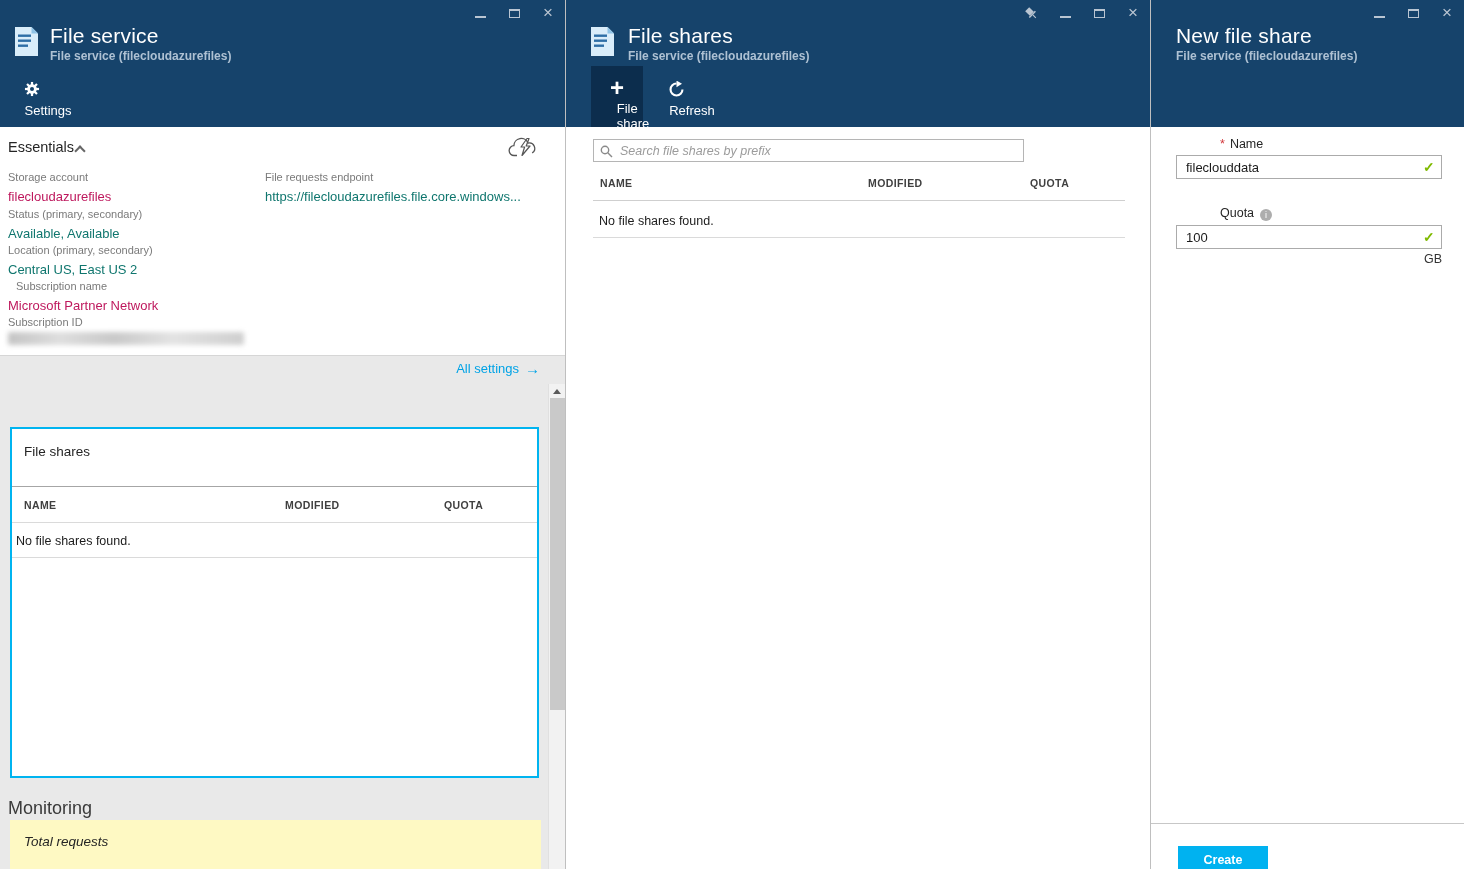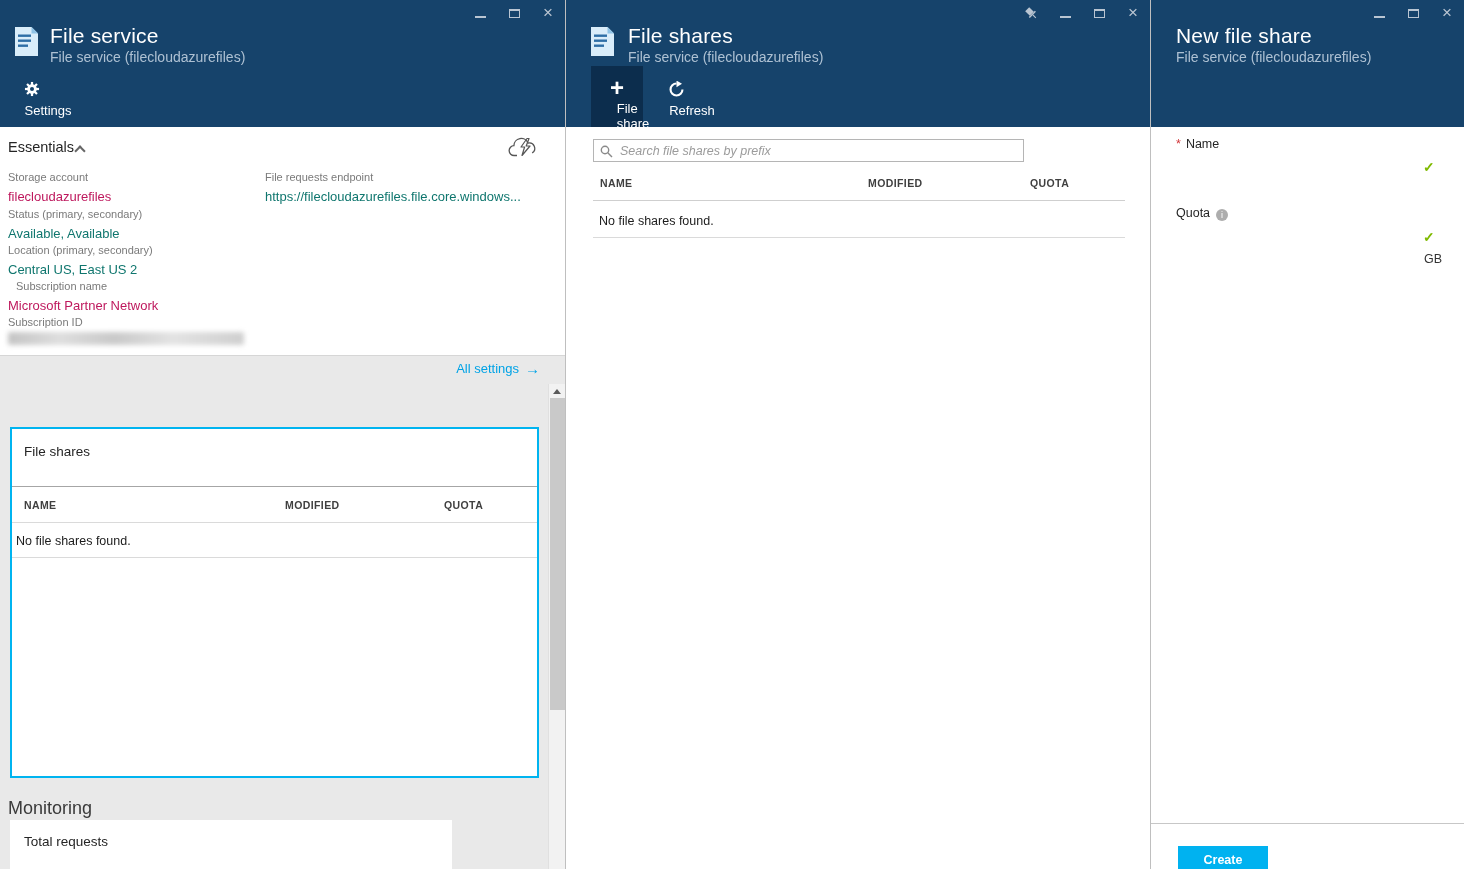--- a/index.html
+++ b/index.html
@@ -11,21 +11,21 @@
   .blade { position:absolute; top:0; height:869px; }
   .blade1 { left:0; width:566px; background:#E9E9E9; border-right:1px solid #BFBFBF; }
   .blade2 { left:566px; width:585px; background:#FFFFFF; border-right:1px solid #BFBFBF; }
   .blade3 { left:1151px; width:313px; background:#FFFFFF; }
 
   
   .hdr { position:absolute; top:0; left:0; right:0; height:127px; background:#16436B; }
   .hdr .docicon { position:absolute; left:14px; top:26px; }
   .blade2 .hdr .docicon { left:24px; }
   .hdr .title { position:absolute; top:24px; font-size:21px; font-weight:400; color:#FFFFFF; letter-spacing:.2px; }
-  .hdr .subtitle { position:absolute; top:49px; font-size:14px; color:#AEC1D3; }
+  .hdr .subtitle { position:absolute; top:49px; font-size:12px; color:#AEC1D3;font-weight:bold; }
   .blade1 .title { left:50px; } .blade1 .subtitle { left:50px; }
   .blade2 .title { left:62px; } .blade2 .subtitle { left:62px; }
   .blade3 .title { left:25px; } .blade3 .subtitle { left:25px; }
 
   
   .winctl { position:absolute; top:5px; right:7px; display:flex; align-items:center; gap:14px; }
   .wc { width:20px; height:16px; display:flex; align-items:center; justify-content:center; color:#B9C5D2; cursor:default; }
   .minbar { width:11px; height:2px; background:#B9C5D2; margin-top:8px; }
   .maxbox { width:11px; height:9px; border:1px solid #B9C5D2; border-top-width:2px; }
   .wc.close { font-size:17px; line-height:14px; }
@@ -53,38 +53,38 @@
 
   
   .card1 { position:absolute; left:10px; top:427px; width:529px; height:351px; background:#FFFFFF; border:2px solid #00B4F0; }
   .card1 .ctitle { position:absolute; left:12px; top:15px; font-size:13.5px; color:#252525; }
   .sep { position:absolute; left:0; right:0; border-top:1px solid #DADADA; }
   .sep.dark { border-top-color:#A6A6A6; }
   .thead { position:absolute; font-size:10.5px; font-weight:700; color:#404040; letter-spacing:.4px; }
   .emptytxt { position:absolute; font-size:12.5px; color:#1C1C1C; }
 
   .monlabel { position:absolute; left:8px; top:798px; font-size:18px; color:#3A3A3A; }
-  .card2 { position:absolute; left:10px; top:820px; width:442px; height:49px; background:#ffffff; }
+  .card2 { position:absolute; left:10px; top:820px; width:531px; height:49px; background:#fef9c3;font-style:italic; }
   .card2 .ctitle { position:absolute; left:14px; top:14px; font-size:13.5px; color:#252525; }
 
   
   .sb { position:absolute; left:548px; top:384px; width:17px; bottom:0; background:#F2F2F2; border-left:1px solid #E0E0E0; }
   .sb-up { position:absolute; top:0; left:0; right:0; height:14px; display:flex; align-items:center; justify-content:center; }
   .sb-up .tri { width:0; height:0; border-left:4px solid transparent; border-right:4px solid transparent; border-bottom:5px solid #5A5A5A; }
   .sb-thumb { position:absolute; top:14px; left:1px; width:15px; height:312px; background:#C9C9C9; }
 
   
   .searchbox { position:absolute; left:27px; top:139px; width:431px; height:23px; }
   .searchbox input { width:100%; height:100%; border:1px solid #B5B5B5; background:#FFFFFF; font-family:"Liberation Sans", sans-serif;
                      font-size:12.5px; color:#333; padding:0 6px 0 26px; outline:none; }
   .searchbox input::placeholder { color:#9B9B9B; font-style:italic; }
   .searchbox .sico { position:absolute; left:7px; top:5px; }
 
   
-  .fgroup-label { position:absolute; font-size:12.5px; color:#252525; }
+  .fgroup-label { position:absolute; font-size:12.5px; color:#252525;margin-left:44px; }
   .req { color:#D13438; margin-right:5px; }
   .txt { position:absolute; left:25px; width:266px; height:24px; border:1px solid #ABABAB; background:#fff;
          font-family:"Liberation Sans", sans-serif; font-size:13px; color:#1A1A1A; padding:0 26px 0 9px; outline:none; }
   .okcheck { position:absolute; font-size:14px; font-weight:700; color:#7FBA00; }
   .infoico { display:inline-block; width:12px; height:12px; margin-left:6px; border-radius:50%; background:#ADADAD; color:#fff;
              font-size:9px; line-height:12px; text-align:center; vertical-align:-1px; }
   .gbunit { position:absolute; right:22px; top:252px; font-size:12.5px; color:#333; }
   .footdiv { position:absolute; left:0; right:0; top:823px; border-top:1px solid #C7C7C7; }
   .createbtn { position:absolute; left:27px; top:846px; width:90px; height:28px; background:#00B2F0; color:#FFFFFF;
                border:none; font-family:"Liberation Sans", sans-serif; font-size:12.5px; font-weight:700; cursor:pointer; }
@@ -267,25 +267,27 @@
           </span>
         <span class="wc close">×</span>
       </div>
       <span class="title">New file share</span>
       <span class="subtitle">File service (filecloudazurefiles)</span>
     </div>
 
     <span class="fgroup-label" style="left:25px; top:137px;">
       <span class="req">*</span><span>Name</span>
     </span>
+    <input class="txt" style="top: 155px;" type="text" value="fileclouddata">
     <span class="okcheck" style="left:272px; top:159px;">✓</span>
 
     <span class="fgroup-label" style="left:25px; top:206px;">
       <span>Quota</span><span class="infoico">i</span>
     </span>
+    <input class="txt" style="top: 225px;" type="text" value="100">
     <span class="okcheck" style="left:272px; top:229px;">✓</span>
     <span class="gbunit">GB</span>
 
     <div class="footdiv"></div>
     <button class="createbtn">Create</button>
   </div>
 
 </div>
 
 </body></html>

